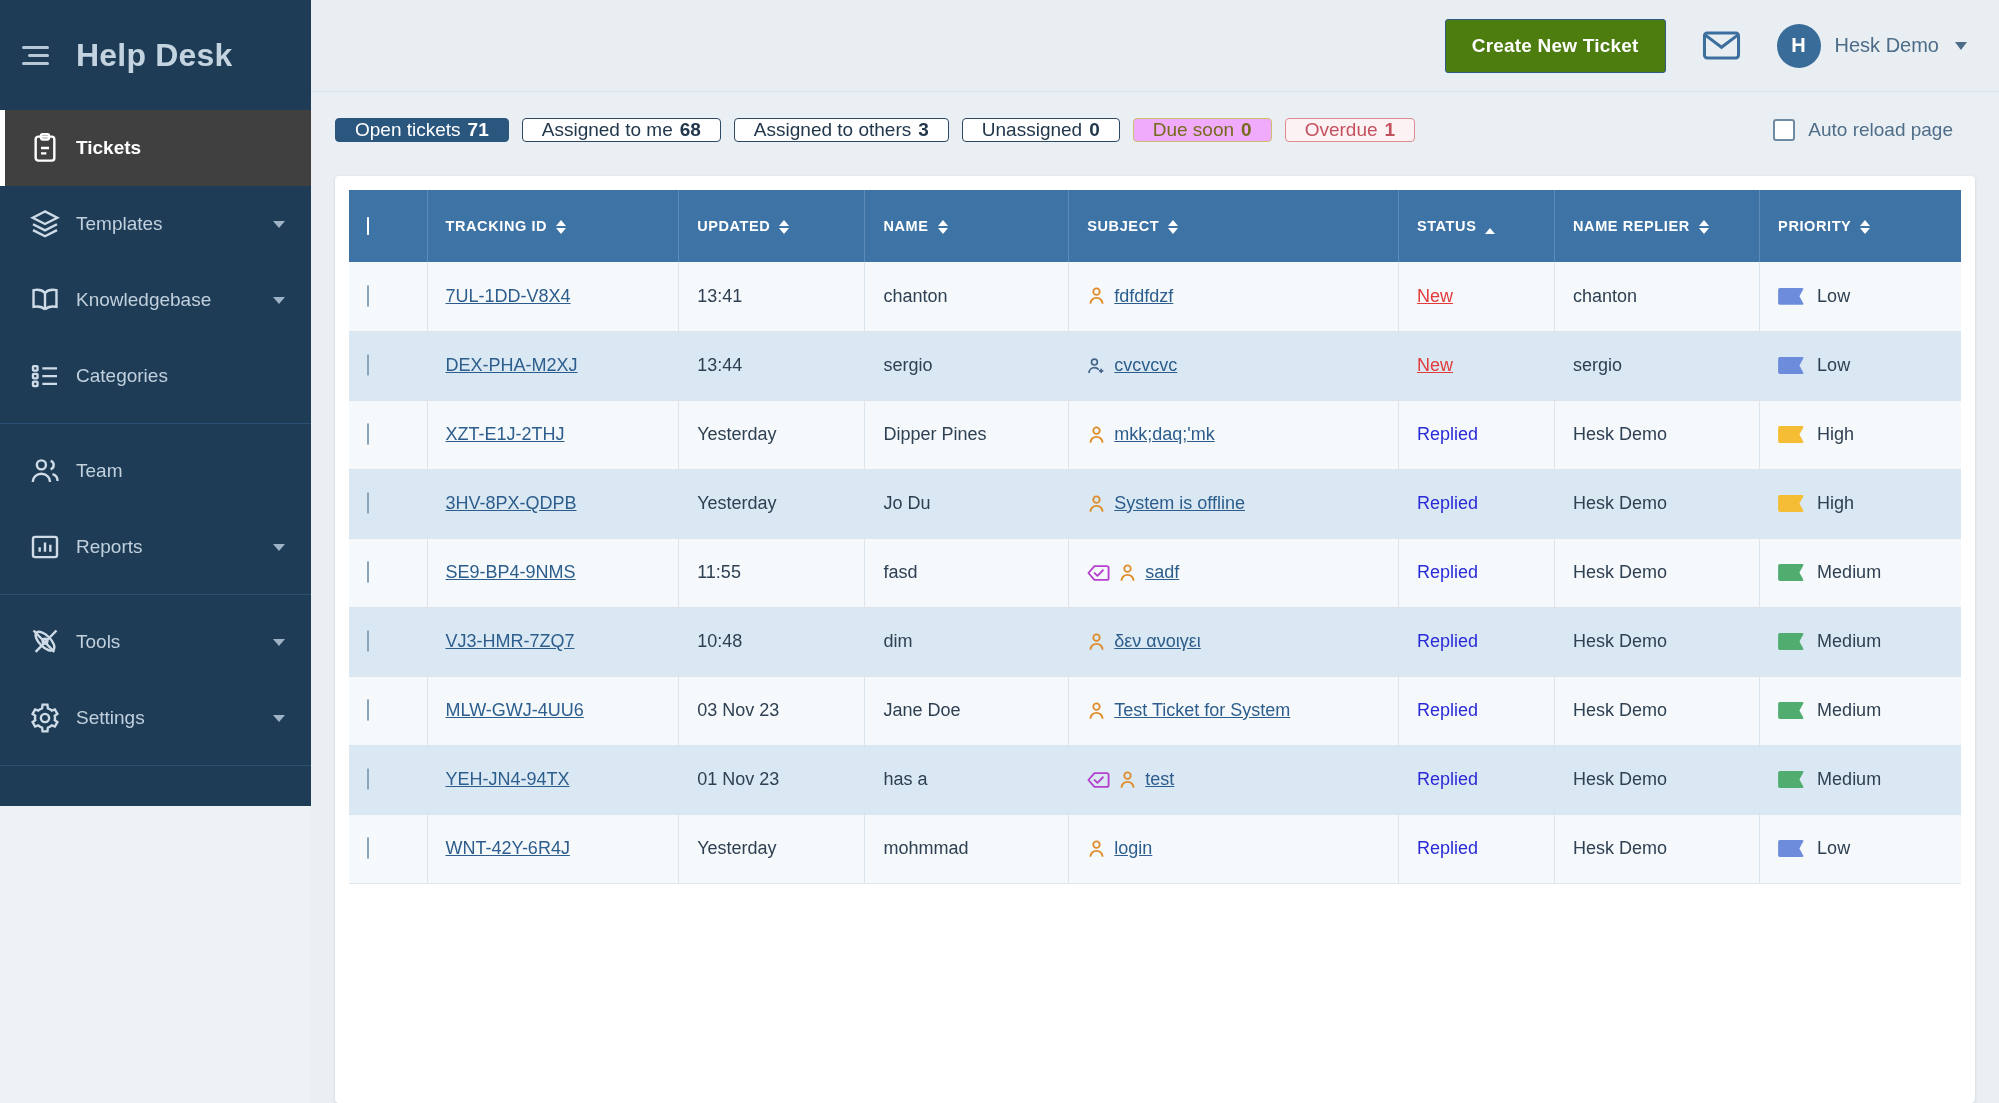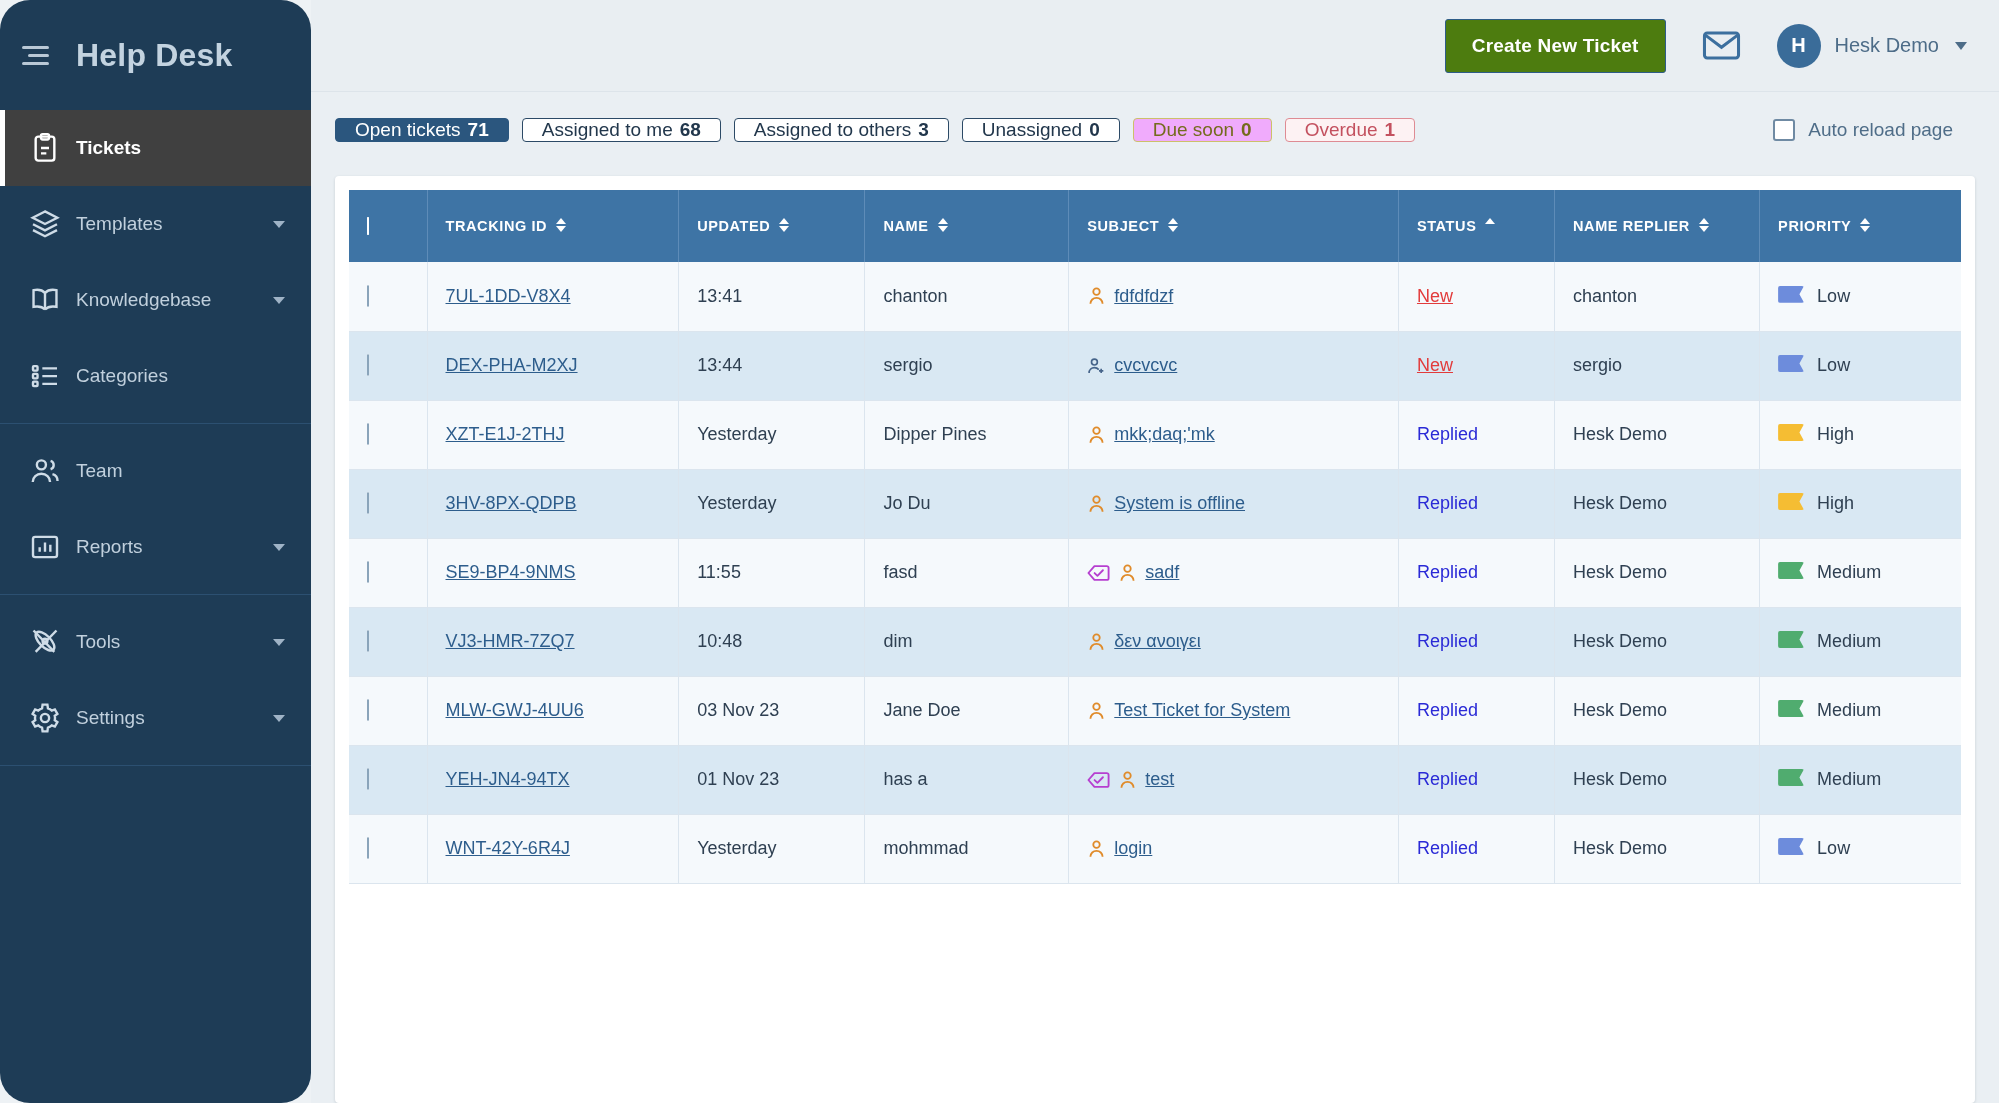--- a/index.html
+++ b/index.html
@@ -6,23 +6,23 @@
   html, body {
     width: 1999px; height: 1103px;
     font-family: "Liberation Sans", sans-serif;
     background: #eef2f5;
     overflow: hidden;
   }
   .app { display: flex; width: 1999px; height: 1103px; }
 
   
   .sidebar {
-    width: 311px; min-width: 311px; height: 1103px;
+    width: 311px; min-width: 311px; height: 806px;
     background: #1e3c56;
-    display: flex; flex-direction: column; border-radius: 30px;
+    display: flex; flex-direction: column;
   }
   .sidebar-head {
     height: 110px; display: flex; align-items: center;
     padding-left: 22px; gap: 24px;
   }
   .hamburger { width: 30px; height: 24px; display:flex; flex-direction:column; justify-content:center; gap:5px; cursor:pointer; }
   .hamburger i { display:block; height:3px; background:#b9c8d6; border-radius:2px; }
   .hamburger i:nth-child(1){ width: 27px; }
   .hamburger i:nth-child(2){ width: 21px; margin-left:6px; }
   .hamburger i:nth-child(3){ width: 27px; }
@@ -94,21 +94,21 @@
     border-radius:4px; box-shadow:0 1px 3px rgba(40,60,80,.18);
     flex:1; overflow:hidden; padding: 14px 14px 0 14px;
   }
   table { width:100%; border-collapse:collapse; table-layout:fixed; }
   thead th {
     background:#3e74a5; color:#ffffff; font-size:14.5px; font-weight:700;
     letter-spacing:.6px; text-align:left; height:72px; padding:0 18px;
     border-right:1px solid #5e8cb8; vertical-align:middle;
   }
   thead th:last-child { border-right:none; }
-  .th-inner { display:flex; align-items:flex-start; gap:9px; }
+  .th-inner { display:flex; align-items:flex-end; gap:9px; }
   .sorter { display:inline-flex; flex-direction:column; gap:2px; cursor:pointer; }
   .sorter i { display:block; width:0;height:0;border-left:5px solid transparent;border-right:5px solid transparent; }
   .sorter i.up { border-bottom:6px solid #ffffff; }
   .sorter i.dn { border-top:6px solid #ffffff; }
   .sorter.asc i.up { border-bottom-color:#ffffff; }
 
   col.c-chk { width:62px; } col.c-trk { width:200px; } col.c-upd { width:148px; }
   col.c-nam { width:162px; } col.c-sub { width:262px; } col.c-sta { width:124px; }
   col.c-rep { width:163px; } col.c-pri { width:160px; }
 
@@ -122,21 +122,21 @@
   tbody tr:nth-child(even) td { background:#d9e8f3; }
 
   .rowcbx { width:21px;height:21px;border:1.6px solid #8aa4ba; border-radius:3px; background:#fff; cursor:pointer; }
   .headcbx { width:22px;height:22px;border:1.6px solid #ffffff; border-radius:3px; background:#ffffff; cursor:pointer; }
   a.tlink { color:#2d5d8c; text-decoration:underline; cursor:pointer; }
   .subj-cell { display:flex; align-items:center; gap:8px; }
   .ico-person svg { width:19px; height:20px; display:block; }
   .ico-tag svg { width:23px; height:18px; display:block; }
   .st-new { color:#e23b3b;text-decoration:underline; }
   .st-replied { color:#2a2ad6; }
-  .pri { display:flex; align-items:flex-start; gap:13px; }
+  .pri { display:flex; align-items:center; gap:13px; }
   .flag {
     width:26px; height:17px; display:block;
     clip-path: polygon(0 0, 100% 0, 100% 100%, 0 100%, 0 100%);
     -webkit-clip-path: polygon(0 0, 100% 0, 82% 50%, 100% 100%, 0 100%);
     clip-path: polygon(0 0, 100% 0, 82% 50%, 100% 100%, 0 100%);
     border-radius:2px;
   }
 </style>
 </head>
 <body>

